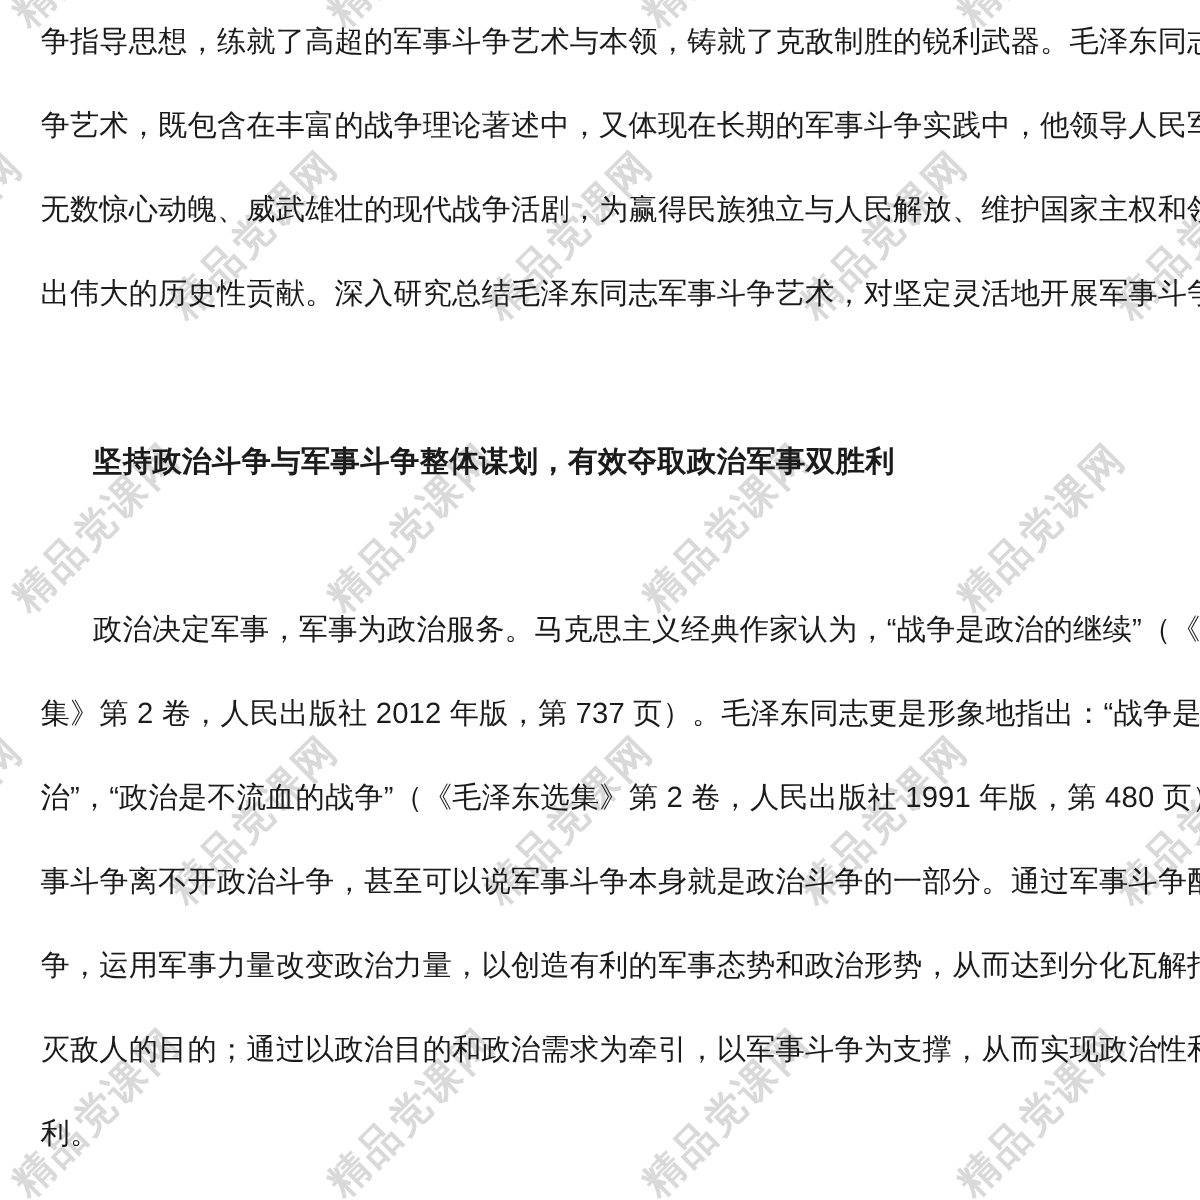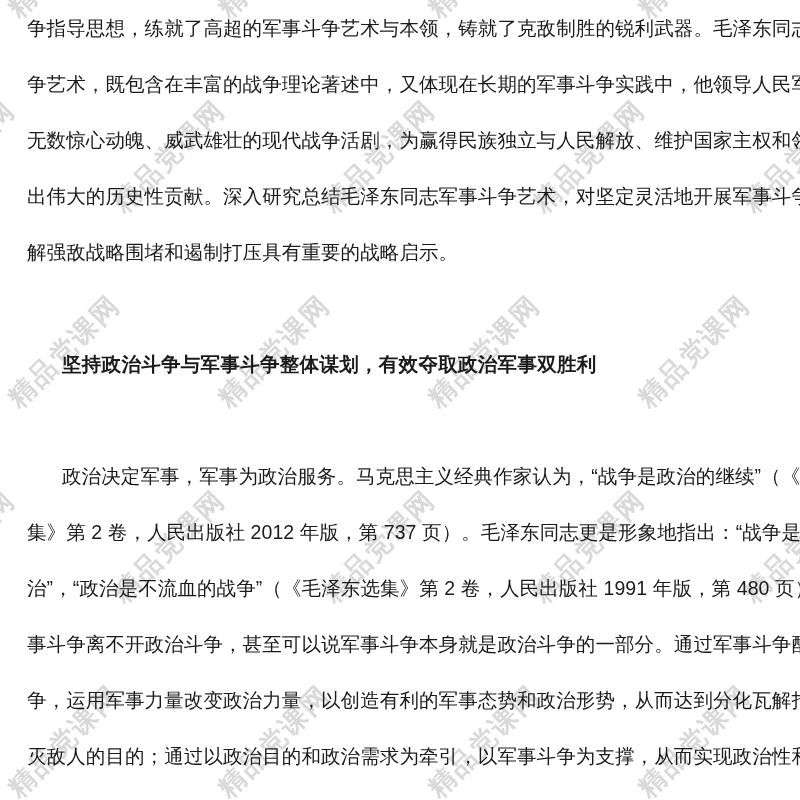--- a/index.html
+++ b/index.html
@@ -98,21 +98,20 @@
     <div class="watermark-mark" style="color: rgb(217, 217, 217); transform: rotate(-45deg); left: 630px; top: 780px;">精品党课网</div>
   </div>
 
 <div id="page">
   <div id="doc-body">
 
     <div class="doc-line">争指导思想，练就了高超的军事斗争艺术与本领，铸就了克敌制胜的锐利武器。毛泽东同志的军事斗</div>
     <div class="doc-line">争艺术，既包含在丰富的战争理论著述中，又体现在长期的军事斗争实践中，他领导人民军队上演了</div>
     <div class="doc-line">无数惊心动魄、威武雄壮的现代战争活剧，为赢得民族独立与人民解放、维护国家主权和领土完整作</div>
     <div class="doc-line">出伟大的历史性贡献。深入研究总结毛泽东同志军事斗争艺术，对坚定灵活地开展军事斗争、有效破</div>
-    <div class="doc-line">解强敌战略围堵和遏制打压具有重要的战略启示。</div>
 
     <div class="doc-line blank"></div>
 
     <div class="doc-line heading">坚持政治斗争与军事斗争整体谋划，有效夺取政治军事双胜利</div>
 
     <div class="doc-line blank"></div>
 
     <div class="doc-line indent">政治决定军事，军事为政治服务。马克思主义经典作家认为，“战争是政治的继续”（《列宁选</div>
     <div class="doc-line">集》第 2 卷，人民出版社 2012 年版，第 737 页）。毛泽东同志更是形象地指出：“战争是流血的政</div>
     <div class="doc-line">治”，“政治是不流血的战争”（《毛泽东选集》第 2 卷，人民出版社 1991 年版，第 480 页）。军</div>

